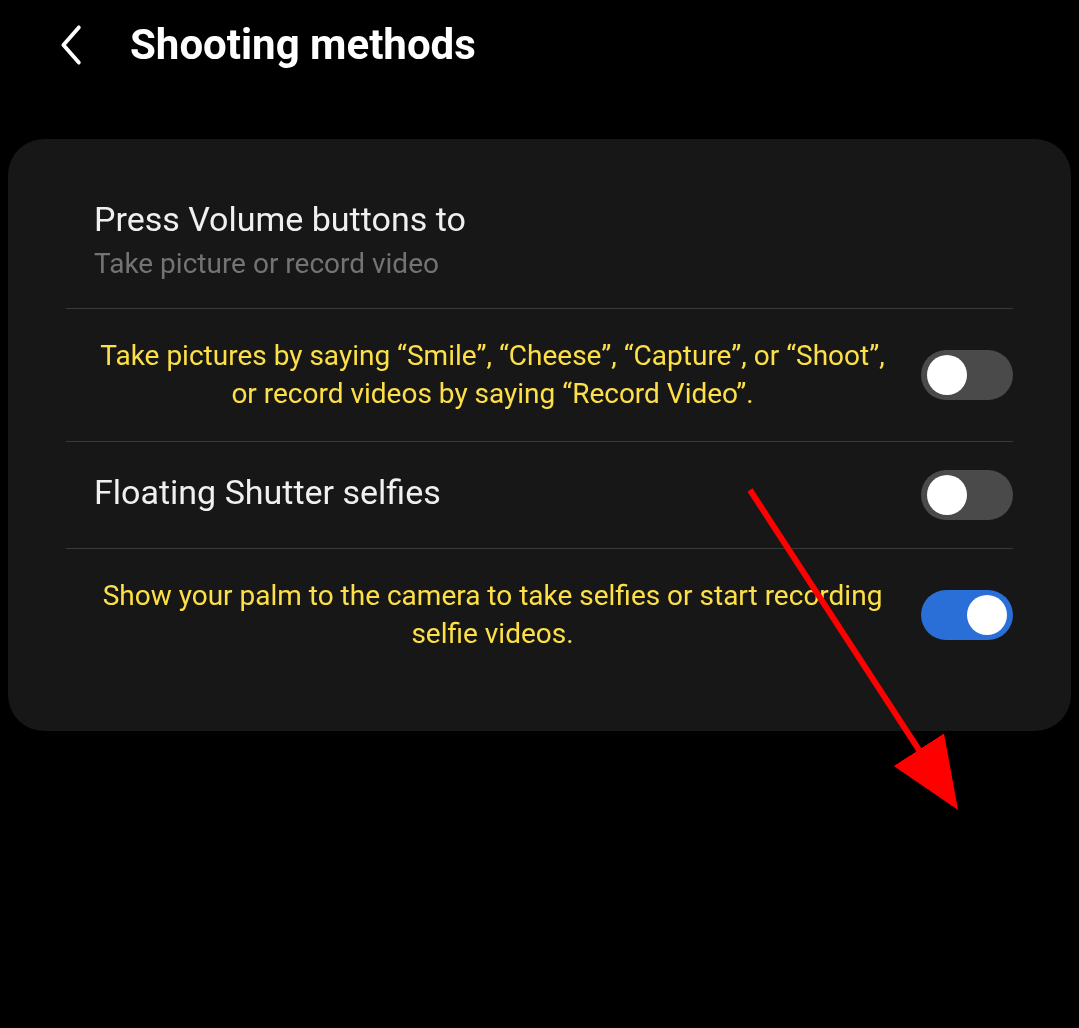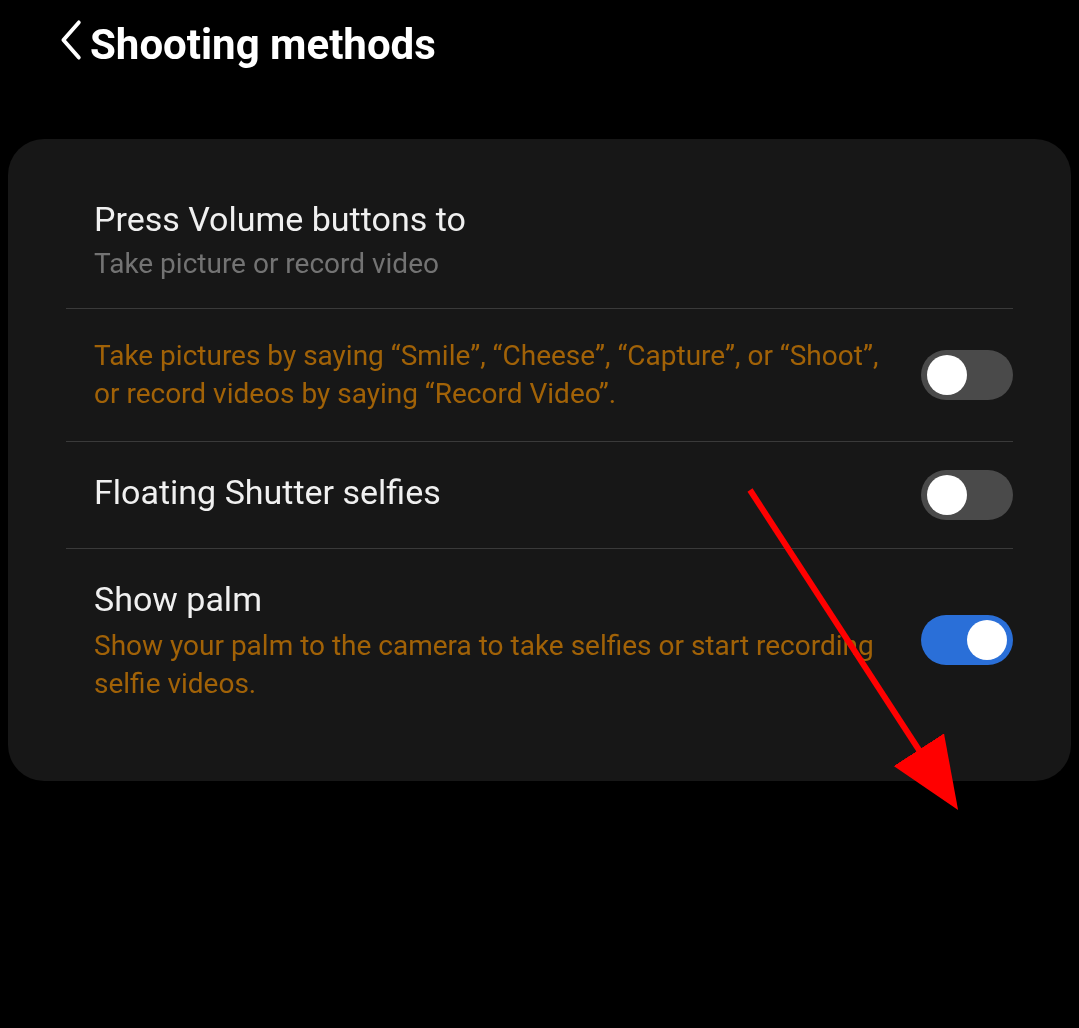--- a/index.html
+++ b/index.html
@@ -10,22 +10,23 @@
   body {
     background: #000000;
     font-family: -apple-system, BlinkMacSystemFont, 'Segoe UI', Roboto, sans-serif;
     width: 1079px;
     height: 1028px;
     overflow: hidden;
     position: relative;
   }
   .header {
     display: flex;
-    align-items: flex-start;
+    align-items: center;
     padding: 20px 24px 20px 50px;
+    gap: 40px;
   }
   .back-icon {
     width: 40px;
     height: 40px;
     display: flex;
     align-items: center;
     justify-content: center;
     cursor: pointer;
   }
   .back-icon svg {
@@ -61,24 +62,25 @@
     font-weight: 400;
     line-height: 1.3;
     margin-bottom: 6px;
   }
   .setting-value {
     color: #737373;
     font-size: 28px;
     font-weight: 400;
   }
   .setting-desc {
-    color: #a16207;
+    color: #fde047;
     font-size: 28px;
     font-weight: 400;
     line-height: 1.35;
+    text-align: center;
   }
   .divider {
     height: 1px;
     background: #3a3a3a;
     margin: 0 58px;
   }
   .toggle {
     width: 92px;
     height: 50px;
     border-radius: 25px;
@@ -152,21 +154,20 @@
     </div>
     <div class="toggle toggle-off">
       <div class="toggle-knob"></div>
     </div>
   </div>
 
   <div class="divider"></div>
 
   <div class="setting-row">
     <div class="setting-text">
-      <div class="setting-title">Show palm</div>
       <div class="setting-desc">Show your palm to the camera to take selfies or start recording selfie videos.</div>
     </div>
     <div class="toggle toggle-on">
       <div class="toggle-knob"></div>
     </div>
   </div>
 
 </div>
 
 <svg class="annotation-arrow" style="left:740px; top:480px; width:240px; height:340px;">

